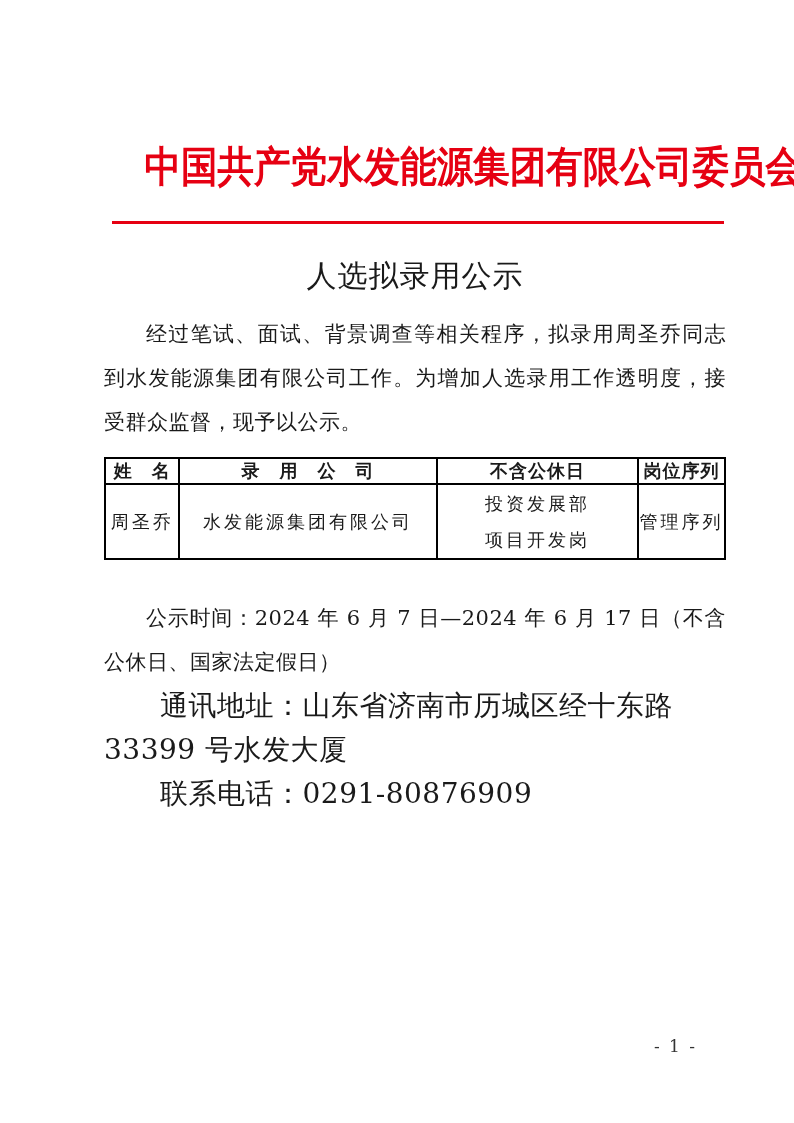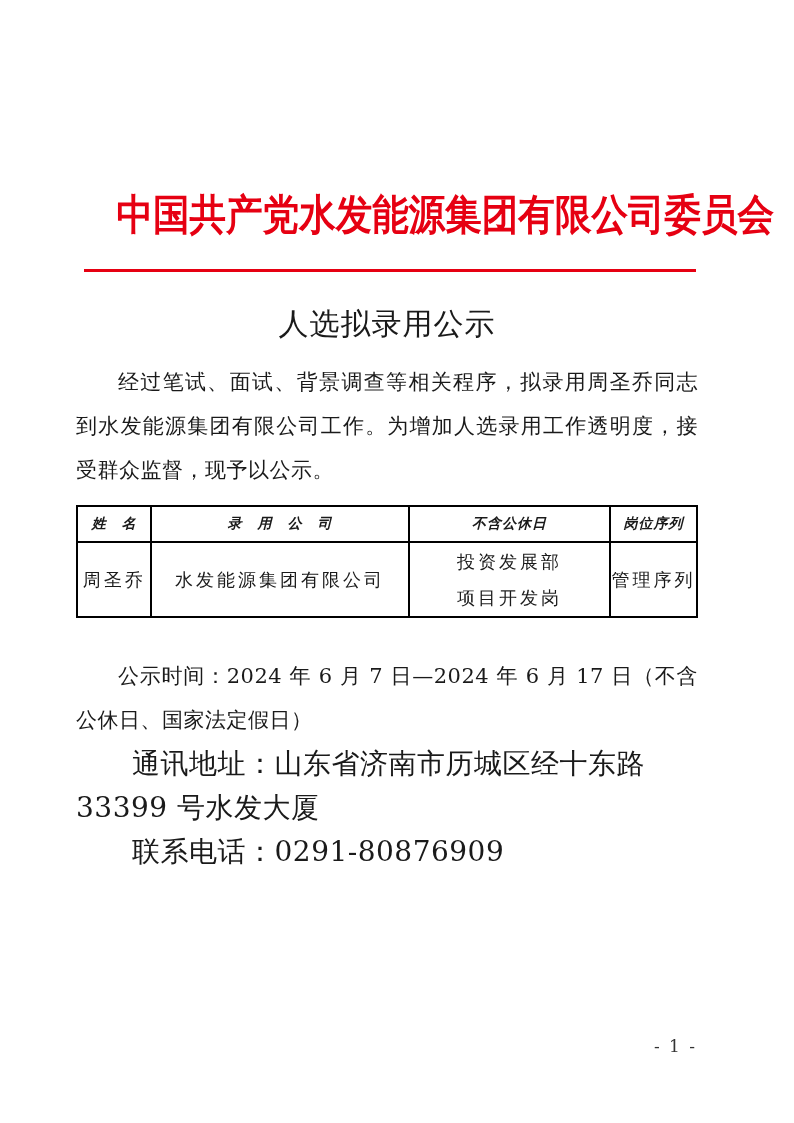--- a/index.html
+++ b/index.html
@@ -11,24 +11,23 @@
   body {
     width: 794px;
     height: 1123px;
     position: relative;
     overflow: hidden;
     font-family: "DejaVu Serif", "Liberation Serif", serif;
     color: var(--ink);
   }
   .content {
     position: absolute;
-    left: 76px;
+    left: 104px;
     top: 0;
     width: 622px;
-    margin-top: 48px;
   }
   .letterhead {
     margin-top: 146px;
     font-size: 42px;
     line-height: 42px;
     font-weight: bold;
     color: var(--accent-red);
     text-align: center;
     white-space: nowrap;
     transform: scaleX(0.87);
@@ -67,24 +66,23 @@
     table-layout: fixed;
   }
   .hire-table th, .hire-table td {
     border: 2px solid #000;
     text-align: center;
     vertical-align: middle;
   }
   .hire-table th {
     font-family: "DejaVu Sans", "Liberation Sans", sans-serif;
     font-weight: bold;
-    font-size: 14px;
-    height: 36px;
+    font-size: 18px;
+    height: 26px;
     letter-spacing: 1px;
-    font-style: italic;
   }
   .hire-table td {
     font-size: 18px;
     height: 75px;
     letter-spacing: 3px;
   }
   .dept-cell .dept-line { line-height: 36px; }
   .footer-line {
     font-size: 28px;
     line-height: 44px;

